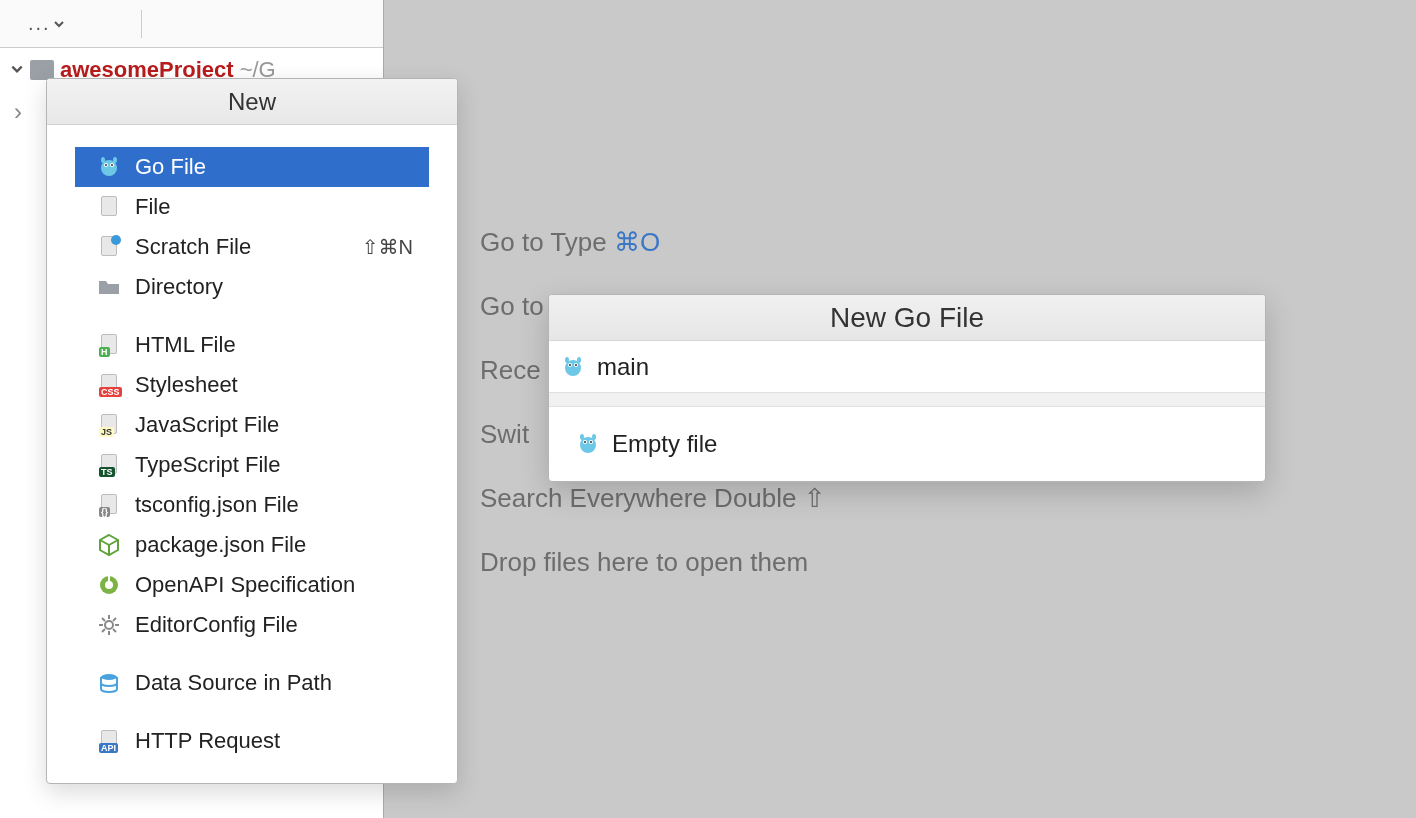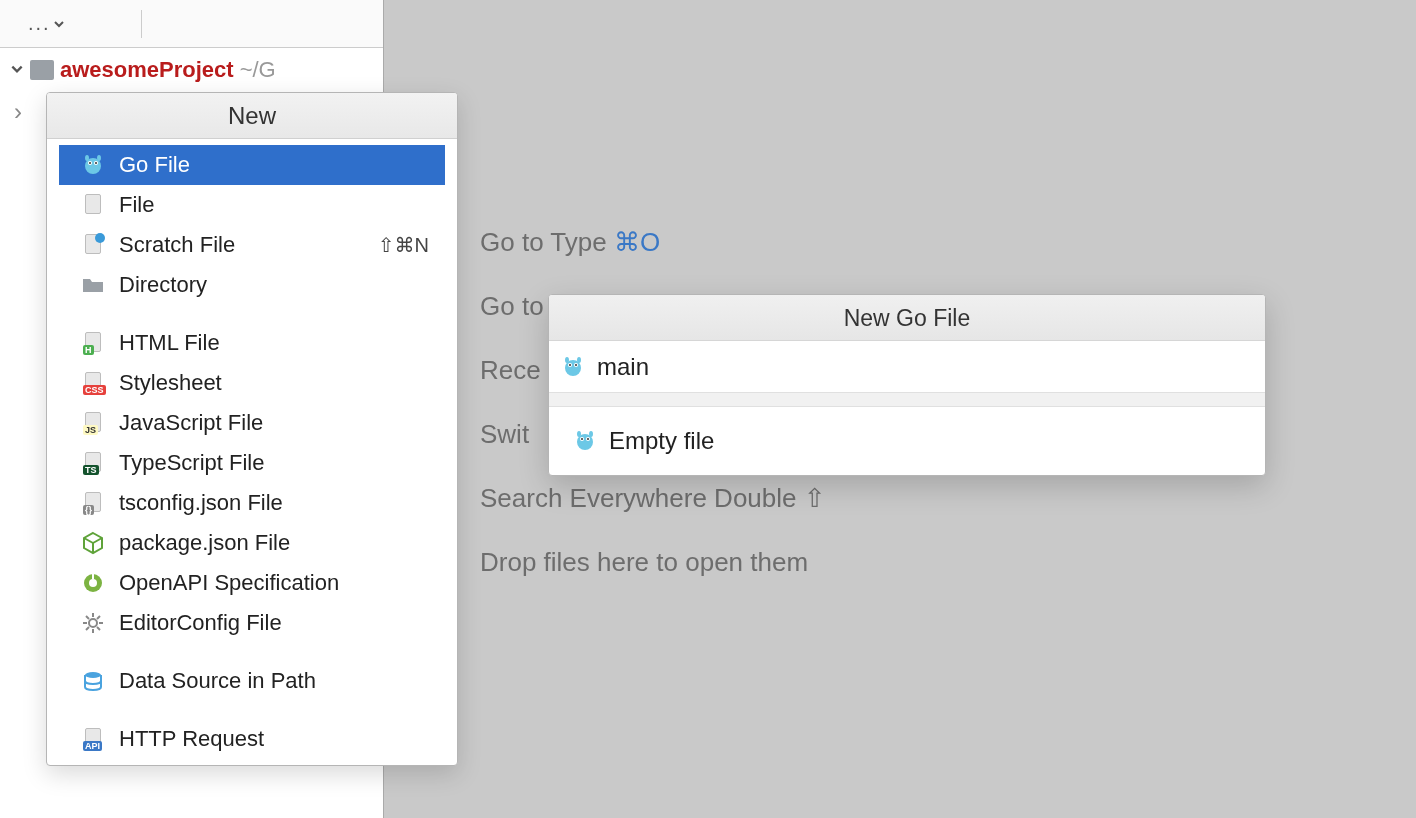--- a/index.html
+++ b/index.html
@@ -13,37 +13,37 @@
 .project-row{display:flex;align-items:center;height:44px;padding-left:10px;gap:6px;background:#fff}
 .project-row .caret{color:#555;font-size:18px}
 .project-row .folder{width:24px;height:20px;background:#9aa0a6;border-radius:2px;display:inline-block}
 .project-row .name{font-weight:700;color:#b91c1c}
 .project-row .path{color:#999}
 .tree-indent{display:flex;align-items:flex-start;height:40px;padding-left:14px;color:#888}
 .tree-indent span{font-size:24px;line-height:1;margin-top:8px}
 .editor-hints{position:absolute;left:480px;top:210px;color:#6d6d6d;font-size:26px;line-height:64px}
 .editor-hints .sc{color:#3a78c6}
 
-.ctx{position:absolute;left:46px;top:92px;width:412px;background:#fff;border:1px solid #b5b5b5;box-shadow:0 8px 24px rgba(0,0,0,.15);border-radius:4px;overflow:hidden}
+.ctx{position:absolute;left:46px;top:78px;width:412px;background:#fff;border:1px solid #b5b5b5;box-shadow:0 8px 24px rgba(0,0,0,.15);border-radius:4px;overflow:hidden}
 .ctx .title{background:linear-gradient(#f2f2f2,#e8e8e8);text-align:center;height:46px;line-height:46px;font-size:24px;color:#333;border-bottom:1px solid #d0d0d0}
-.ctx ul{list-style:none;margin:0;padding:6px 12px}
+.ctx ul{list-style:none;margin:16px;padding:6px 12px}
 .ctx li{display:flex;align-items:center;height:40px;padding:0 16px 0 22px;gap:14px;font-size:22px;color:#222;cursor:default}
 .ctx li.selected{background:#2f6fcb;color:#fff}
 .ctx li .shortcut{margin-left:auto;color:#444;font-size:20px}
 .ctx li.sep-row{height:10px;padding:0;margin:4px 0}
 .ctx li.sep-row hr{border:none;border-top:1px solid #ddd;margin:0 12px}
 .ic{width:24px;height:24px;display:flex;align-items:center;justify-content:center;flex:0 0 24px}
 .ic svg{width:24px;height:24px}
 
 .dlg{position:absolute;left:548px;top:294px;width:718px;background:#fff;border:1px solid #b5b5b5;box-shadow:0 10px 30px rgba(0,0,0,.18);border-radius:4px;overflow:hidden}
-.dlg .dlg-title{background:linear-gradient(#f0f0f0,#e6e6e6);text-align:center;height:46px;line-height:46px;font-size:23px;color:#333;border-bottom:1px solid #d6d6d6}
+.dlg .dlg-title{background:linear-gradient(#f0f0f0,#e6e6e6);text-align:center;height:46px;line-height:46px;font-size:28px;color:#333;border-bottom:1px solid #d6d6d6}
 .dlg .input-row{display:flex;align-items:center;height:52px;padding:6px 12px;gap:10px;border-bottom:1px solid #e0e0e0}
 .dlg .input-row input{border:none;outline:none;font-size:24px;flex:1;color:#222}
 .dlg .spacer{height:14px;background:#f1f1f1;border-bottom:1px solid #e0e0e0}
-.dlg ul{list-style:none;margin:0;padding:12px}
+.dlg ul{list-style:none;margin:12px;padding:3px}
 .dlg li{display:flex;align-items:center;height:44px;padding:0 12px;gap:12px;font-size:24px;color:#222}
 .dlg li.selected{background:#2f6fcb;color:#fff}
 .stack{position:relative;width:24px;height:24px}
 .stack .sheet{position:absolute;left:4px;top:1px;width:16px;height:20px;background:#e8e8e8;border:1px solid #bdbdbd;border-radius:2px}
 .stack .tag{position:absolute;left:2px;bottom:0;font-size:9px;font-weight:700;padding:0 2px;border-radius:2px;color:#fff}
 .cursor{border-right:2px solid #333;animation:blink 1s steps(1) infinite}
 @keyframes blink{50%{border-color:transparent}}
 </style>
 </head>
 <body>

